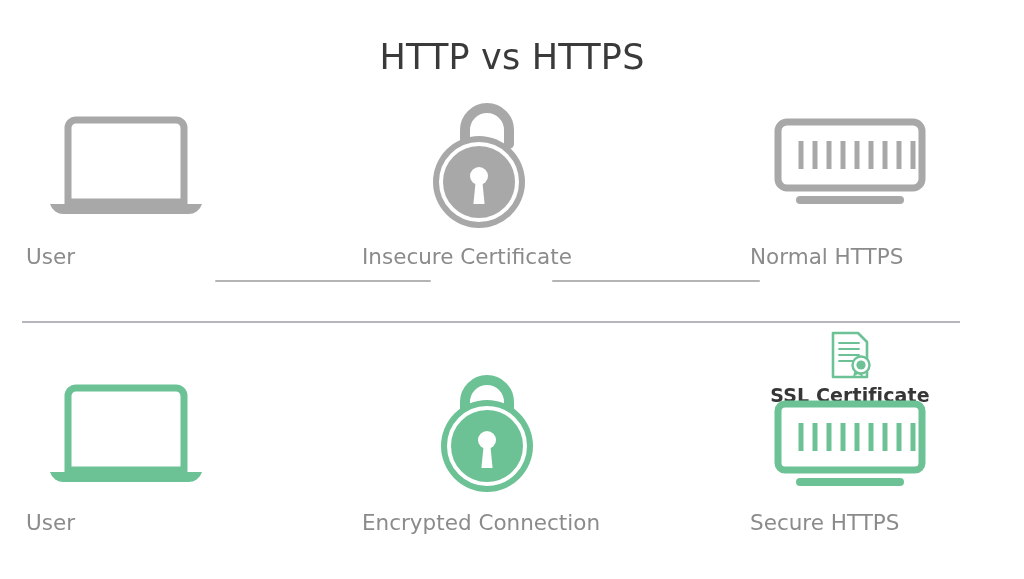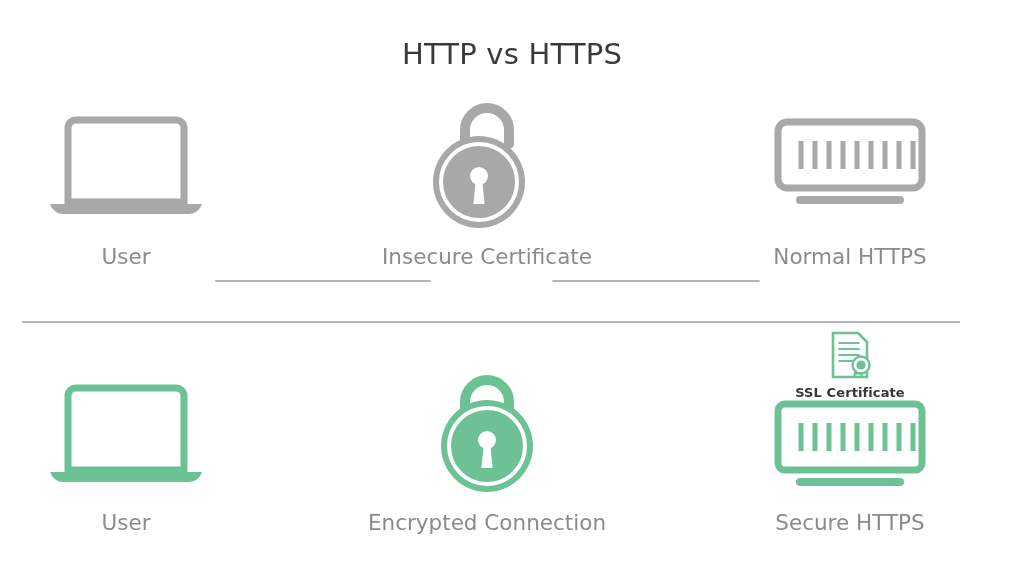--- a/index.html
+++ b/index.html
@@ -22,21 +22,21 @@
     inset: 0;
   }
 
   
   .title {
     position: absolute;
     top: 40px;
     left: 0;
     width: 1024px;
     text-align: center;
-    font-size: 29px;
+    font-size: 35px;
     font-weight: 400;
     color: #3a3a3a;
     letter-spacing: 0.2px;
     line-height: 1;
   }
 
   
   .divider {
     position: absolute;
     left: 22px;
@@ -51,21 +51,21 @@
     position: absolute;
     left: 0;
     width: 1024px;
   }
   .row-http  { top: 100px;  height: 200px; }
   .row-https { top: 372px;  height: 200px; }
 
   
   .col {
     position: absolute;
-    text-align: center;
+    text-align: left;
   }
   .col-user   { left: 26px;  width: 200px; }
   .col-conn   { left: 362px; width: 250px; }
   .col-server { left: 750px; width: 200px; }
 
   .icon-slot {
     height: 128px;
     position: relative;
   }
   .row-https .icon-slot { height: 118px; }
@@ -111,21 +111,21 @@
     top: 330px;
     width: 200px;
     text-align: center;
   }
   .ssl-cert-icon {
     display: block;
     margin: 0 auto;
   }
   .ssl-label {
     margin-top: 6px;
-    font-size: 13px;
+    font-size: 19px;
     font-weight: bold;
     color: #363636;
     line-height: 1;
     letter-spacing: 0.1px;
   }
 </style>
 </head>
 <body>
 
 <div class="stage">

